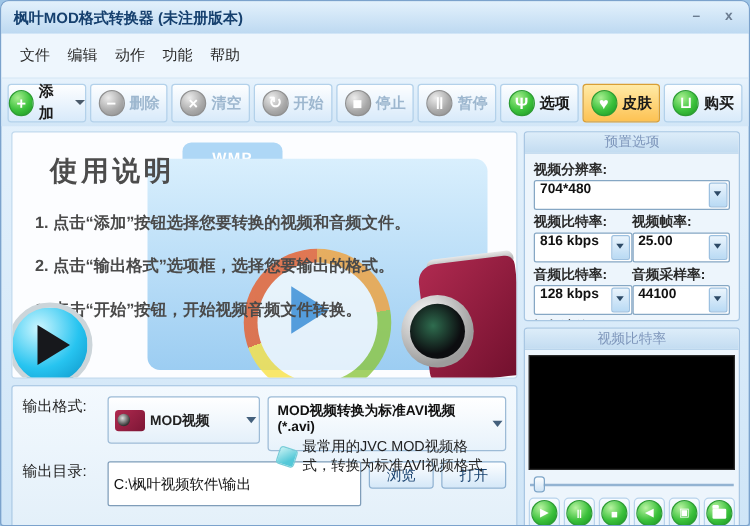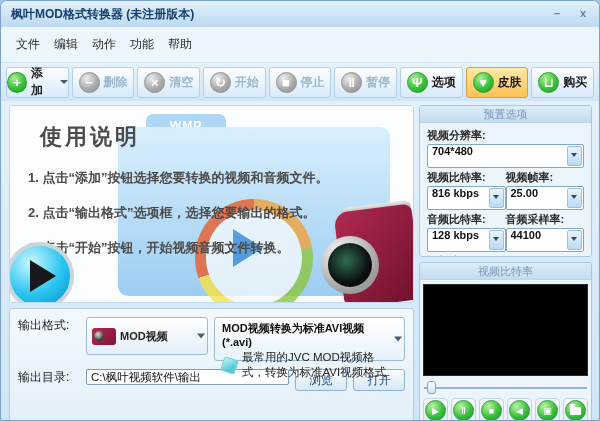--- a/index.html
+++ b/index.html
@@ -99,21 +99,21 @@
   .combo-fmt { flex:1; margin-left:6px; height:44px; background:linear-gradient(#ffffff,#e7f2fb);
     border:1px solid #9dbbd6; border-radius:3px; padding:3px 16px 2px 7px; position:relative; }
   .fmt-title { font-size:11px; font-weight:bold; color:#111; }
   .fmt-desc { display:flex; align-items:center; gap:5px; margin-top:2px; }
   .fmt-desc-text { font-size:11.5px; color:#222; }
   .gem { width:15px; height:15px; flex:none; border-radius:3px; transform:rotate(18deg);
     background:linear-gradient(135deg,#c9f3f4,#54c8d8 70%); border:1px solid #76cdd8; }
   .combo-arrow { position:absolute; right:2px; top:50%; transform:translateY(-50%);
     width:0; height:0; border-left:4px solid transparent; border-right:4px solid transparent;
     border-top:5px solid #44607c; }
-  .dir-input { flex:1; height:16px; border:1px solid #7f9db9; border-radius:2px;
+  .dir-input { flex:1; height:36px; border:1px solid #7f9db9; border-radius:2px;
     font-size:11.5px; padding:0 4px; color:#111; background:#fff;
     font-family:"Liberation Sans","DejaVu Sans",sans-serif; }
   .fbtn { width:52px; height:22px; margin-left:6px; font-size:11.5px; color:#16406e;
     background:linear-gradient(#fdfeff,#d5e8f8); border:1px solid #8fb2d2; border-radius:3px; }
   .weblink { font-size:11.5px; font-weight:bold; color:#2b46c8; text-decoration:underline; }
 
   
   .gbox { border:1px solid #a9c7e3; border-radius:3px; background:#edf5fc; overflow:hidden; }
   .gbox-header { height:17px; background:linear-gradient(#ddedf9,#c3dcf1); color:#7d95ba;
     font-size:11px; line-height:17px; text-align:center; border-bottom:1px solid #bad5ec; }

